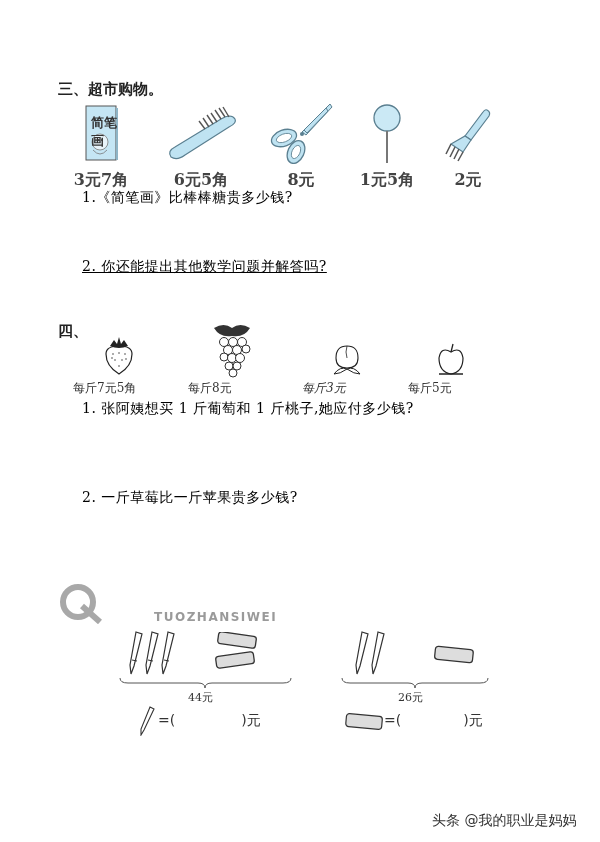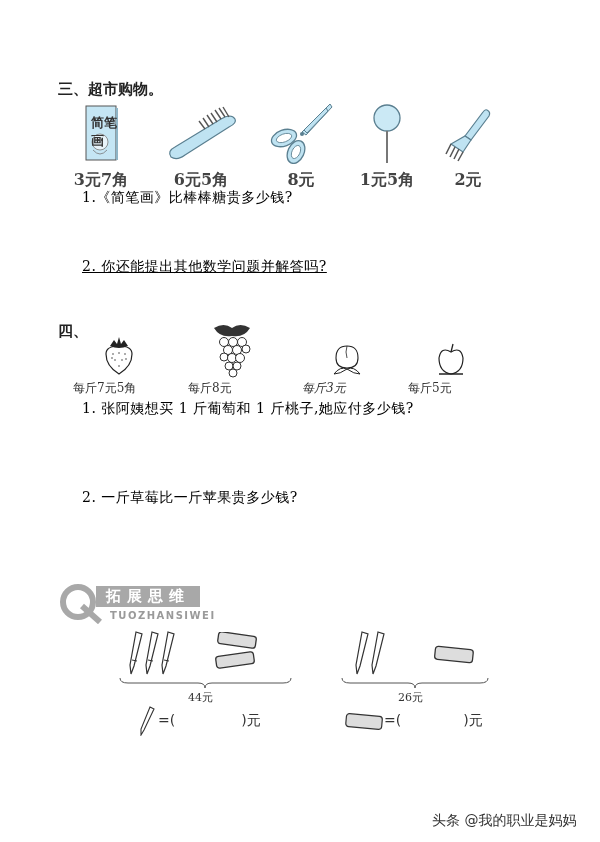--- a/index.html
+++ b/index.html
@@ -7,21 +7,21 @@
   .abs{position:absolute;}
   .sec-title{font-family:"DejaVu Sans","Liberation Sans",sans-serif;font-weight:bold;font-size:15px;color:#222;}
   .q{font-size:14px;color:#000000;letter-spacing:0.5px;}
   .price{font-size:16px;color:#444;text-align:center;width:70px;font-weight:bold;}
   .fprice{font-size:12px;color:#333;text-align:left;width:90px;}
   .icon{position:absolute;}
   .brace{position:absolute;}
   .total{font-size:11px;color:#333;text-align:left;}
   .eq{font-size:14px;color:#333;font-family:"DejaVu Sans","Liberation Sans",sans-serif;}
   .banner-box{background:#a8a8a8;color:#fff;font-size:15px;font-weight:bold;letter-spacing:6px;padding:1px 10px;font-family:"DejaVu Sans","Liberation Sans",sans-serif;}
-  .banner-sub{font-size:10px;color:#9a9a9a;letter-spacing:1.5px;font-family:"DejaVu Sans","Liberation Sans",sans-serif;font-weight:bold;}
+  .banner-sub{font-size:12px;color:#9a9a9a;letter-spacing:1.5px;font-family:"DejaVu Sans","Liberation Sans",sans-serif;font-weight:bold;margin-left:44px;}
   .watermark{font-size:14px;color:#333;font-family:"DejaVu Sans","Liberation Sans",sans-serif;text-shadow:0 0 2px #fff;}
 </style>
 </head>
 <body>
 
 <div class="abs sec-title" style="left:58px;top:80px;">三、超市购物。</div>
 
 <div class="icon" style="left:83px;top:104px;width:36px;height:58px;">
   <svg width="36" height="58" viewBox="0 0 36 58">
     <rect x="3" y="2" width="30" height="54" fill="#c5e6f4" stroke="#555" stroke-width="1"></rect>
@@ -150,21 +150,20 @@
 <div class="abs fprice" style="left:408px;top:380px;">每斤5元</div>
 
 <div class="abs q" style="left:82px;top:400px;">1. 张阿姨想买 1 斤葡萄和 1 斤桃子,她应付多少钱?</div>
 <div class="abs q" style="left:82px;top:489px;">2. 一斤草莓比一斤苹果贵多少钱?</div>
 
 <div class="abs" style="left:58px;top:582px;width:160px;height:42px;">
   <svg class="abs" style="left:0;top:0;" width="46" height="42" viewBox="0 0 46 42">
     <circle cx="20" cy="20" r="15" fill="none" stroke="#a8a8a8" stroke-width="6"></circle>
     <line x1="24" y1="24" x2="42" y2="40" stroke="#a8a8a8" stroke-width="6"></line>
   </svg>
-  <div class="abs banner-box" style="left:38px;top:4px;">拓展思维</div>
   <div class="abs banner-sub" style="left:52px;top:28px;">TUOZHANSIWEI</div>
 </div>
 
 <div class="abs" style="left:118px;top:628px;width:175px;height:110px;">
   <svg class="abs" style="left:8px;top:2px;" width="56" height="46" viewBox="0 0 56 46">
     <g fill="#fff" stroke="#333" stroke-width="1.2">
       <path d="M10 2 L16 4 L8 36 L5 44 L4 35 Z"></path>
         <path d="M26 2 L32 4 L24 36 L21 44 L20 35 Z"></path>
         <path d="M42 2 L48 4 L40 36 L37 44 L36 35 Z"></path>
     </g>

